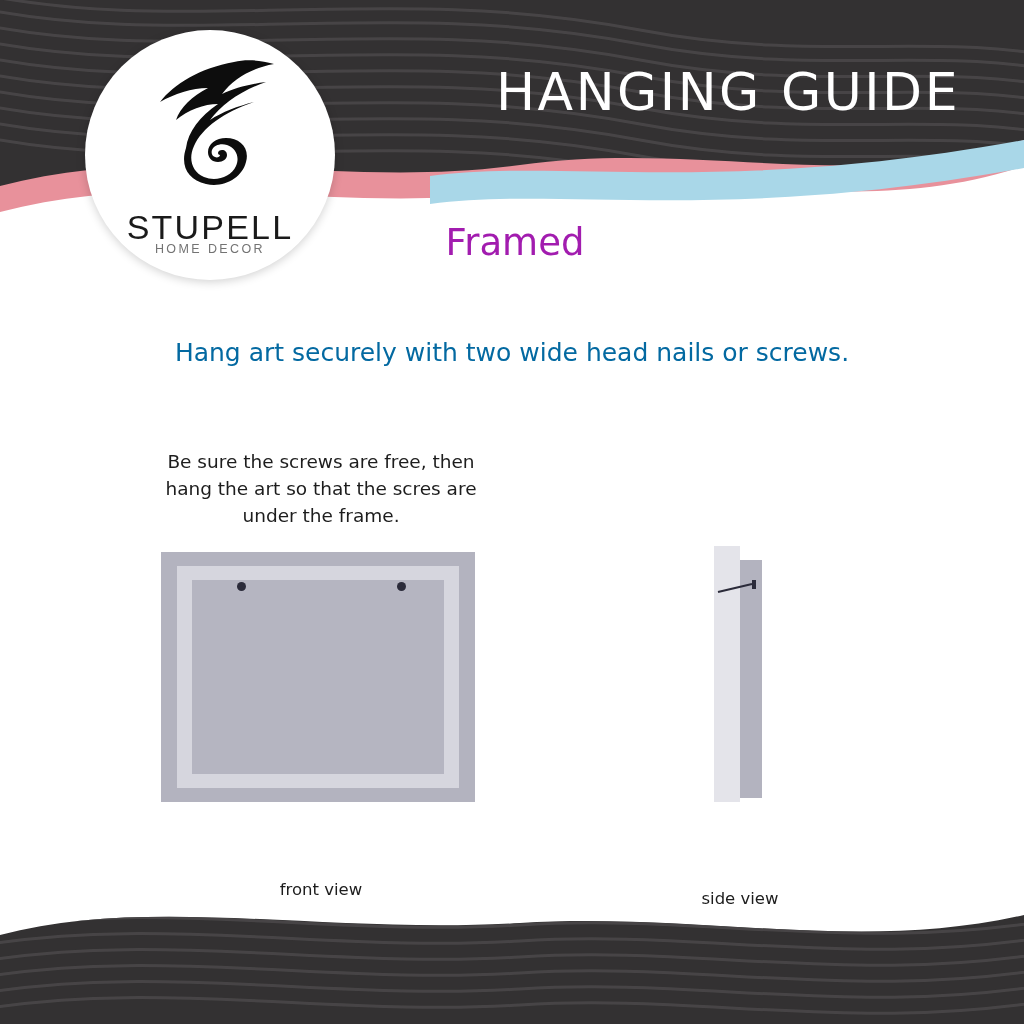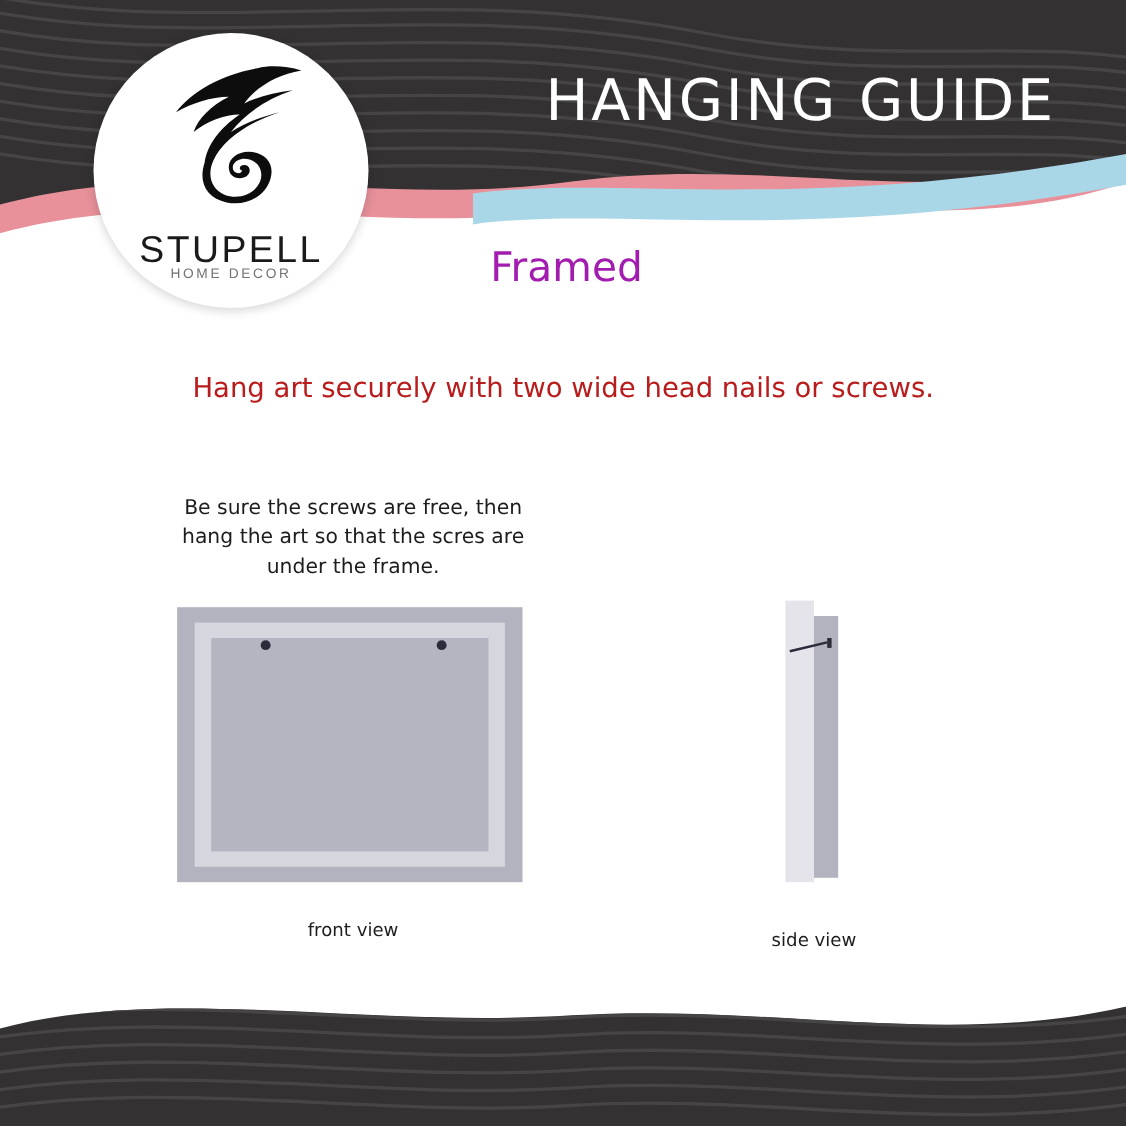--- a/index.html
+++ b/index.html
@@ -92,40 +92,41 @@
     color: #a21caf;
     font-size: 37px;
     line-height: 42px;
   }
 
   .lead {
     position: absolute;
     left: 62px; top: 338px;
     width: 900px;
     text-align: center;
-    color: #b91c1c;
+    color: #0369a1;
     font-size: 25px;
   }
 
   
   .cap {
     position: absolute;
     text-align: center;
     color: #1d1d1d;
     font-size: 18.5px;
     line-height: 27px;
   }
   .cap-left { left: 150px; top: 448px; width: 342px; }
   .cap-right { left: 588px; top: 452px; width: 300px; }
 
   .viewlabel {
     position: absolute;
     text-align: center;
     color: #1d1d1d;
     font-size: 16.5px;
+    margin-top: 44px;
   }
   .viewlabel-left { left: 190px; top: 836px; width: 262px; }
   .viewlabel-right { left: 630px; top: 845px; width: 220px; }
 
   
   .front-outer {
     position: absolute;
     left: 161px; top: 552px;
     width: 314px; height: 250px;
     background: #b3b3bf;

